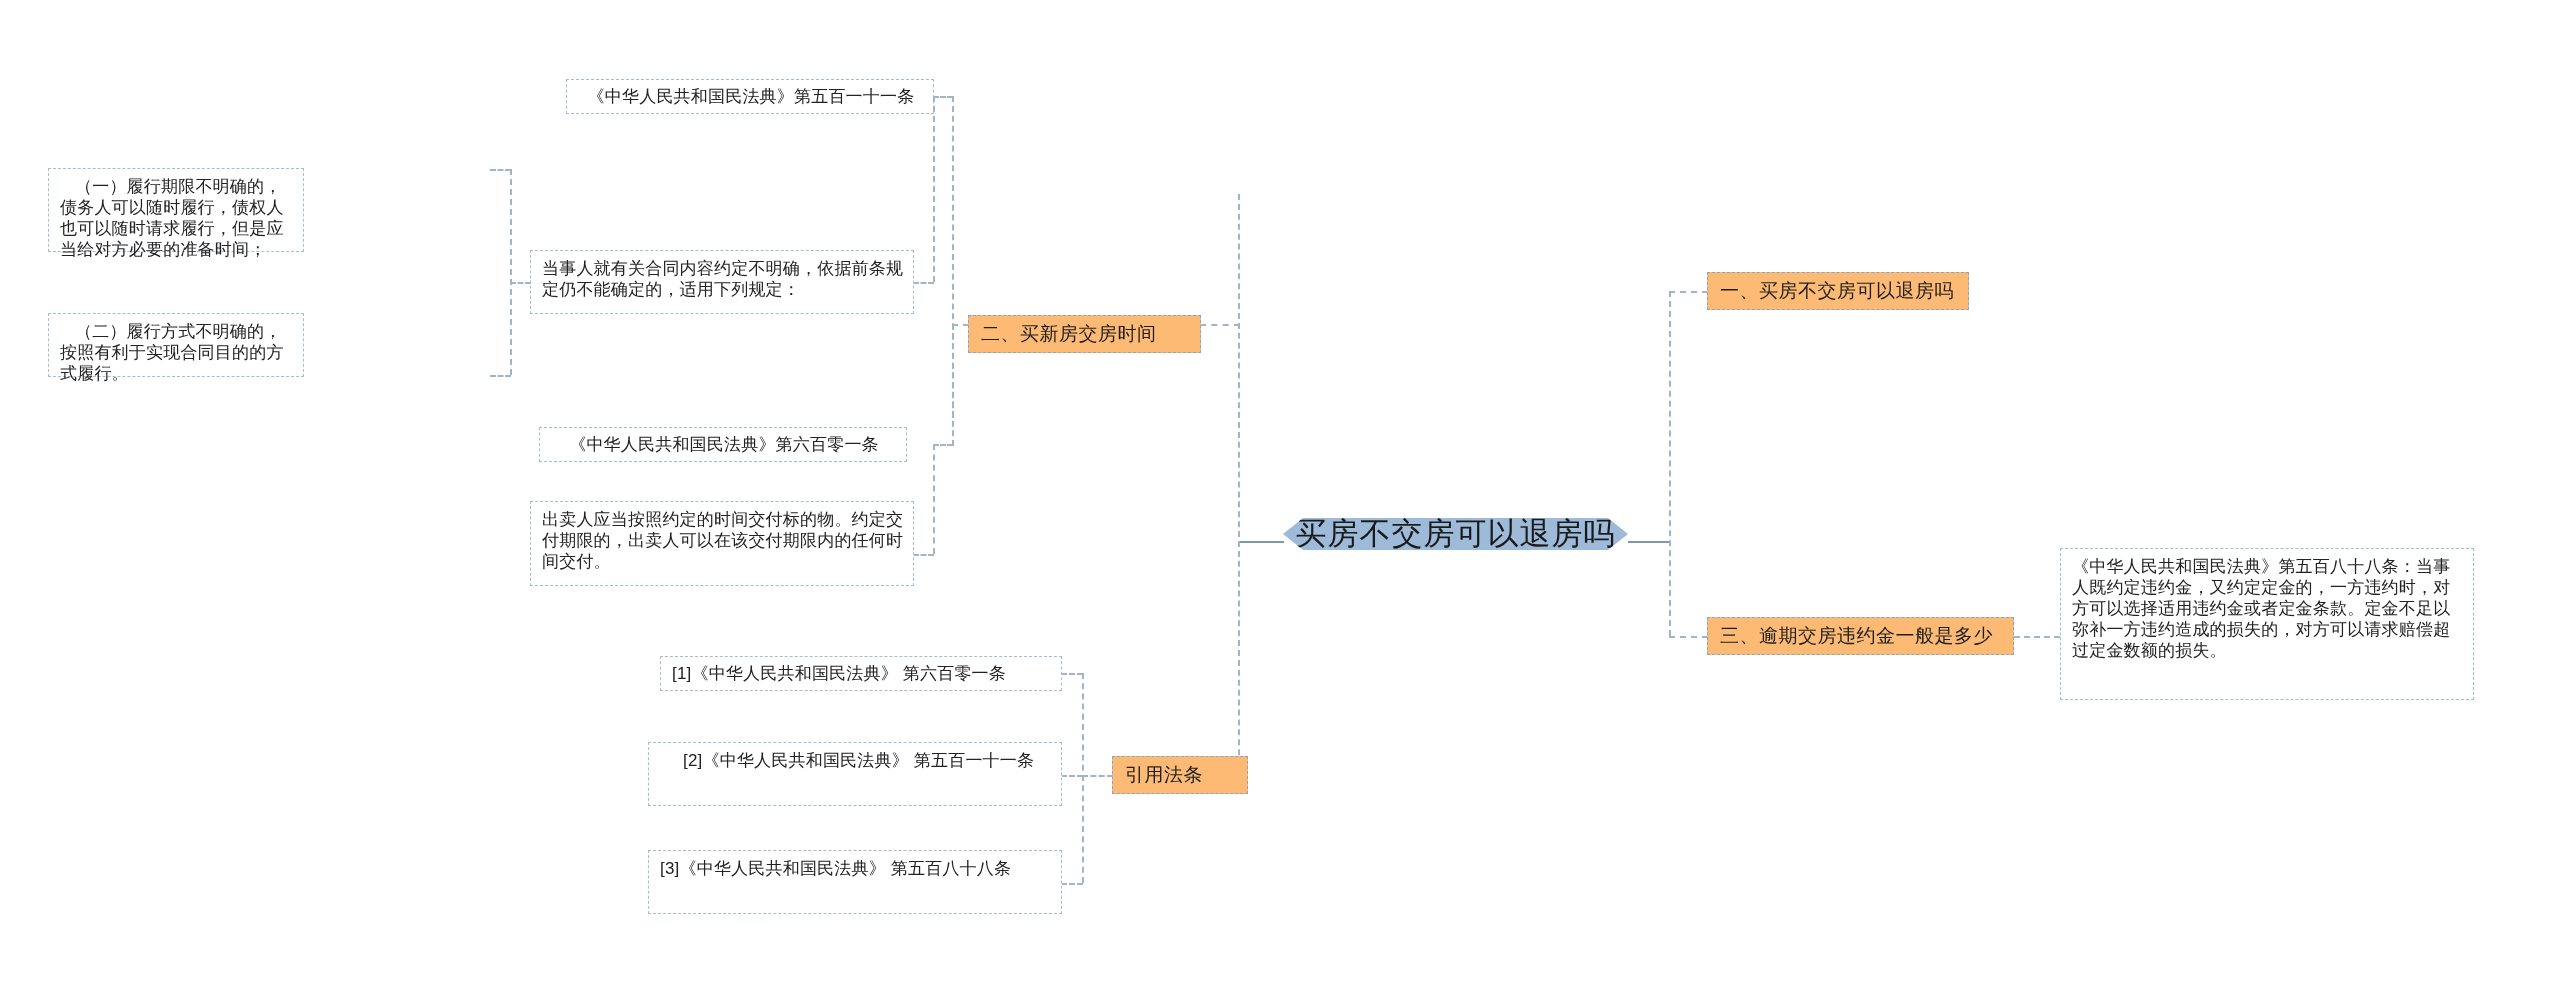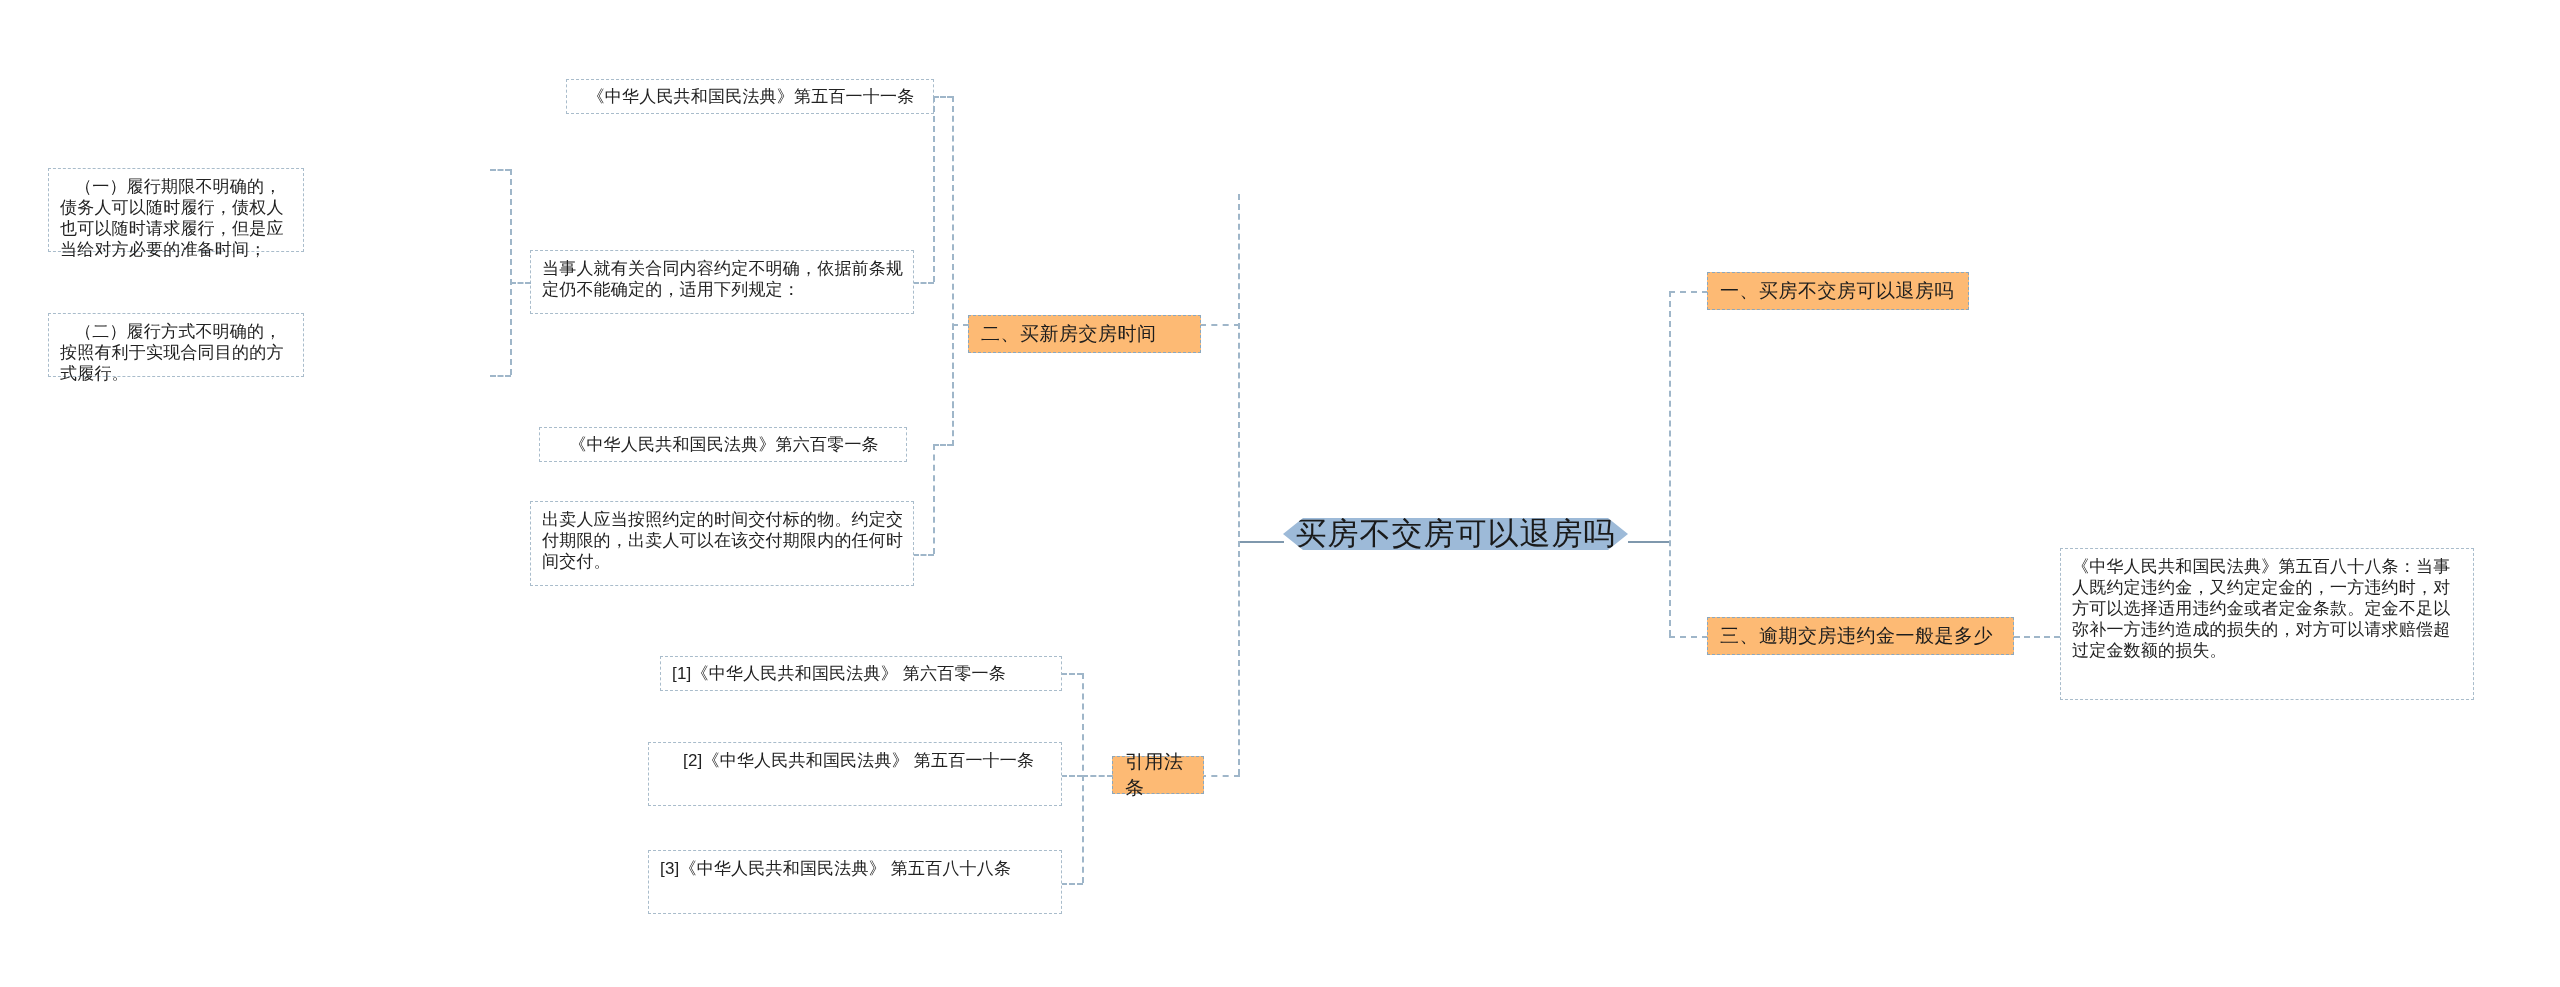--- a/index.html
+++ b/index.html
@@ -124,21 +124,21 @@
     <span>《中华人民共和国民法典》第六百零一条</span>
   </div>
 
   <div class="ln v" style="left:933px;top:444px;height:110px;"></div>
   <div class="ln h" style="left:913px;top:554px;width:21px;"></div>
   <div class="leaf" style="left:530px;top:501px;width:384px;height:85px;">
     <span>出卖人应当按照约定的时间交付标的物。约定交付期限的，出卖人可以在该交付期限内的任何时间交付。</span>
   </div>
 
   <div class="ln h" style="left:1200px;top:775px;width:40px;"></div>
-  <div class="topic" style="left:1112px;top:756px;width:92px;height:38px;">
+  <div class="topic" style="left:1112px;top:756px;width:136px;height:38px;">
     <span>引用法条</span>
   </div>
 
   <div class="ln v" style="left:1082px;top:673px;height:210px;"></div>
   <div class="ln h" style="left:1082px;top:775px;width:31px;"></div>
 
   <div class="ln h" style="left:1061px;top:673px;width:22px;"></div>
   <div class="leaf" style="left:660px;top:656px;width:402px;height:35px;line-height:21px;padding-top:6px;">
     <span>[1]《中华人民共和国民法典》 第六百零一条</span>
   </div>

